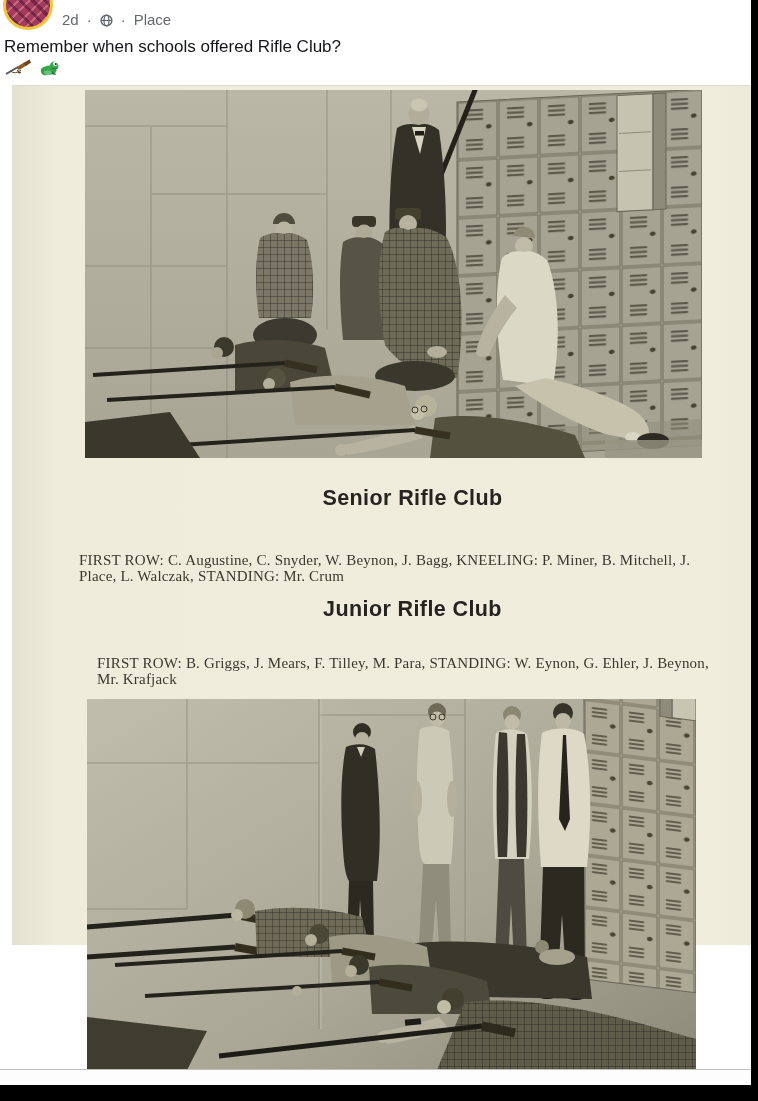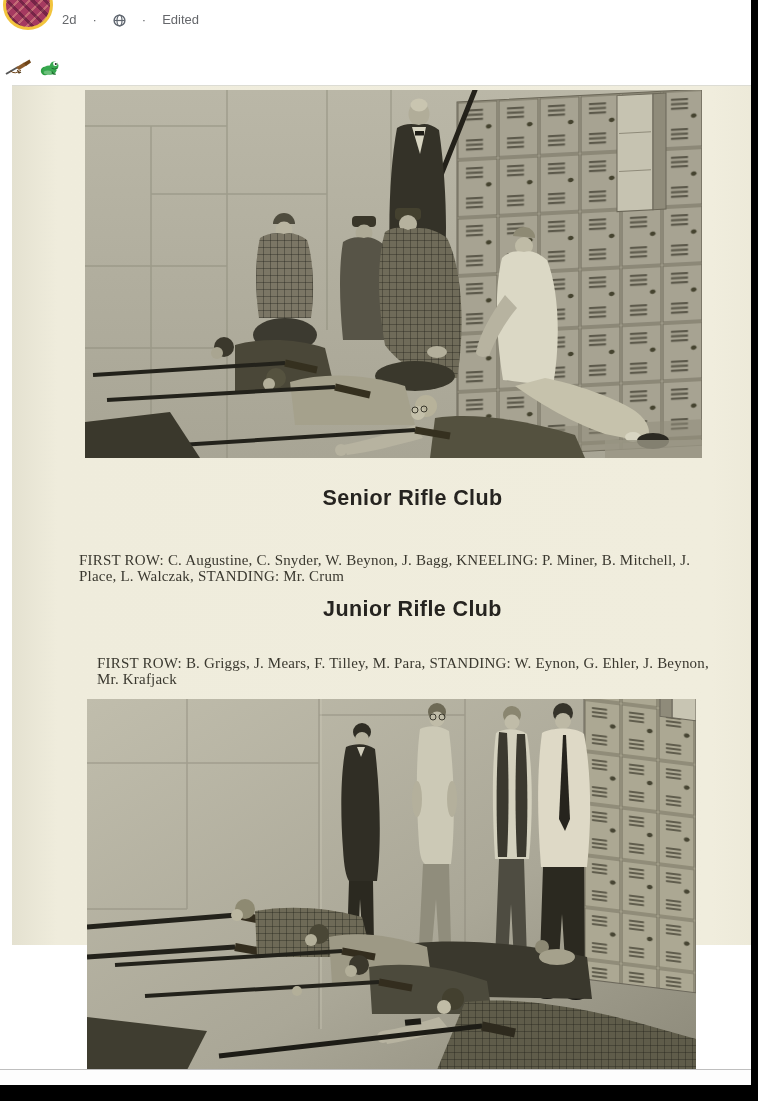--- a/index.html
+++ b/index.html
@@ -7,22 +7,22 @@
        font-family:"Liberation Sans","DejaVu Sans",sans-serif;}
   #app{position:relative;width:758px;height:1101px;background:#fff;}
 
   
   .avatar{position:absolute;left:3px;top:-20px;width:44px;height:44px;border-radius:50%;
       border:3px solid #f2c43d;box-sizing:content-box;overflow:hidden;
       background:
         repeating-linear-gradient(45deg, rgba(60,10,40,.45) 0 3px, rgba(0,0,0,0) 3px 9px),
         repeating-linear-gradient(-45deg, rgba(255,200,160,.35) 0 2px, rgba(0,0,0,0) 2px 8px),
         #a53a60;}
-  .meta{position:absolute;left:62px;top:10px;display:flex;align-items:center;gap:16px;
-      color:#65676b;font-size:13px;line-height:20px;}
+  .meta{position:absolute;left:62px;top:10px;display:flex;align-items:center;gap:8px;
+      color:#65676b;font-size:15px;line-height:20px;}
   .meta .dot{color:#65676b;}
   .msg{position:absolute;left:4px;top:36px;width:700px;font-size:17px;line-height:22px;
       color:#141619;}
   .emoji-row{position:absolute;left:5px;top:57px;display:flex;align-items:center;gap:7px;height:20px;}
 
   
   .page{position:absolute;left:12px;top:85px;width:751px;height:860px;
       background:linear-gradient(90deg,#e4e1d0 0,#efecdc 45px,#f0eddd 700px,#ece9d8 751px);
       border-top:1px solid #dcdcd4;box-sizing:border-box;}
   .photo{position:absolute;display:block;}
@@ -54,23 +54,24 @@
     <span>2d</span>
     <span class="dot">·</span>
     <span style="display:inline-flex;">
       <svg width="13" height="13" viewBox="0 0 13 13">
         <circle cx="6.5" cy="6.5" r="5.4" fill="none" stroke="#606770" stroke-width="1.4"></circle>
         <ellipse cx="6.5" cy="6.5" rx="2.5" ry="5.4" fill="none" stroke="#606770" stroke-width="1.2"></ellipse>
         <path d="M1.2 6.5 H11.8" stroke="#606770" stroke-width="1.2"></path>
       </svg>
     </span>
     <span class="dot">·</span>
-    <span>Edited</span>
+    <span>Place</span>
   </div>
 
+  <div class="msg">Remember when schools offered Rifle Club?</div>
 
   <div class="emoji-row">
     <span style="display:inline-flex;">
       <svg width="27" height="19" viewBox="0 0 27 19">
         <path d="M1 16 L13 9" stroke="#565656" stroke-width="2"></path>
         <path d="M11 9.5 L19 4.5 L21.5 7.5 L14 12 Z" fill="#8a5a2b"></path>
         <path d="M18.5 5 L24.5 1.5 L26 4.5 L21 8 Z" fill="#6f4418"></path>
         <path d="M12.5 12 l1.5 3 l2 -1" stroke="#4a3312" stroke-width="1.2" fill="none"></path>
         <path d="M5.5 13 Q10 17 16 12" stroke="#6f4418" stroke-width="1" fill="none"></path>
       </svg>

